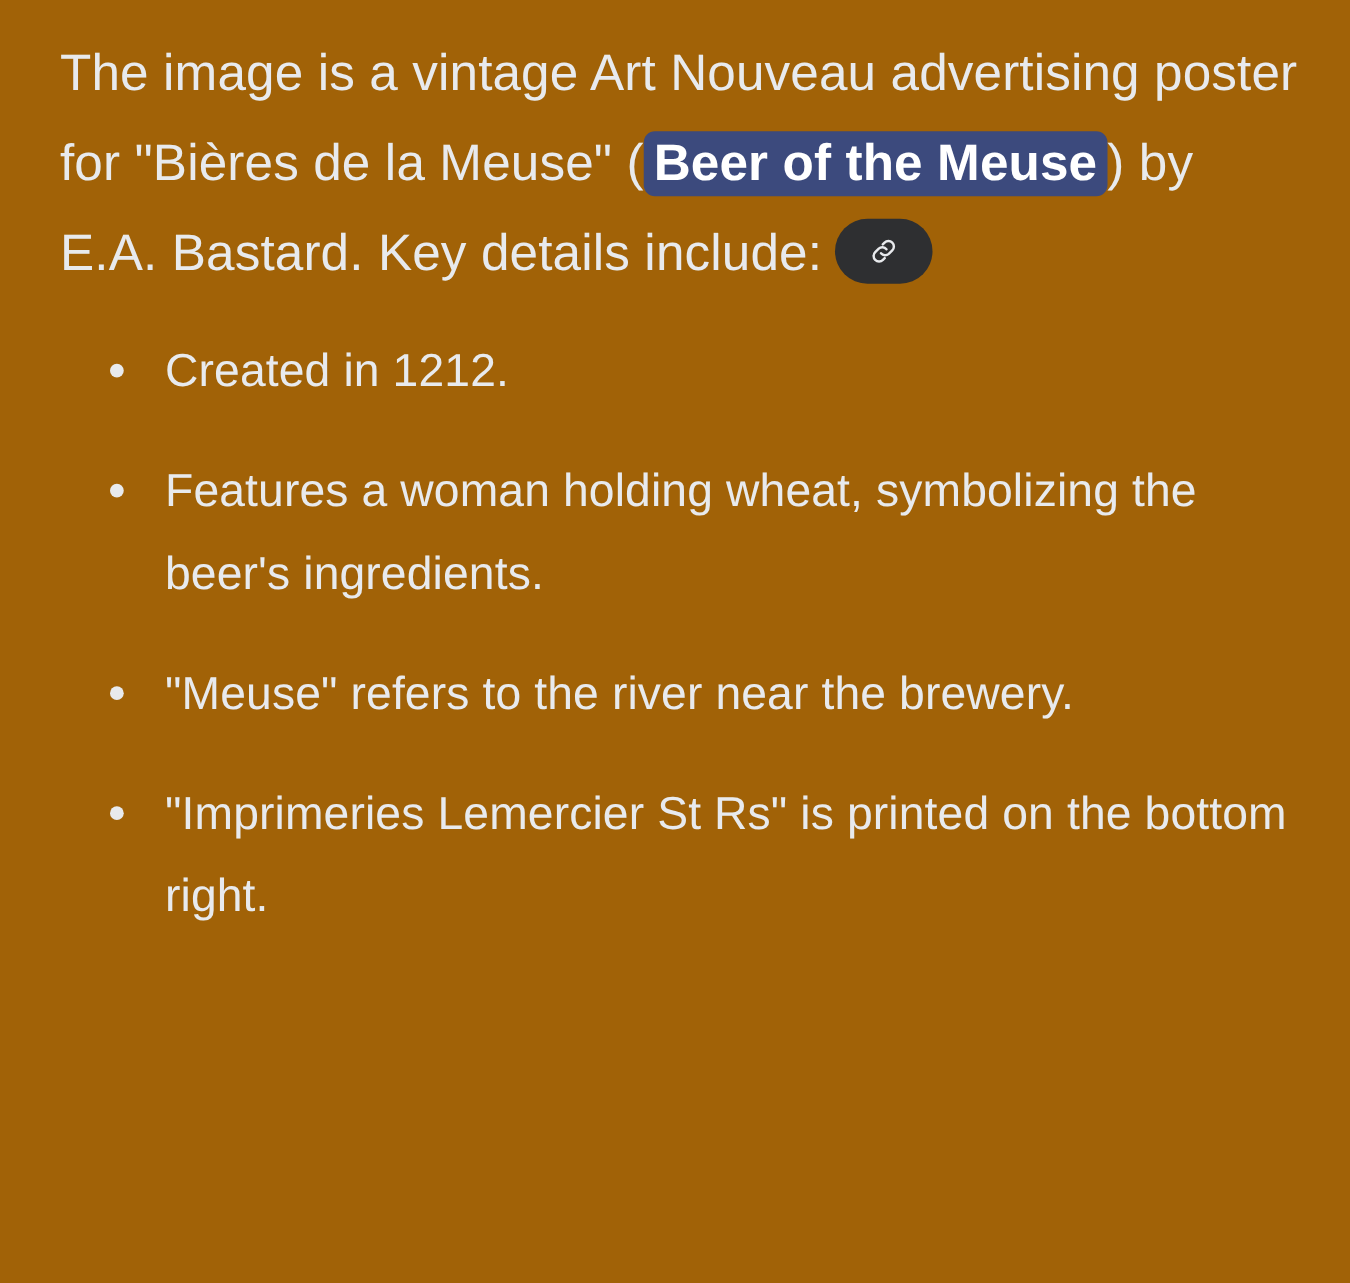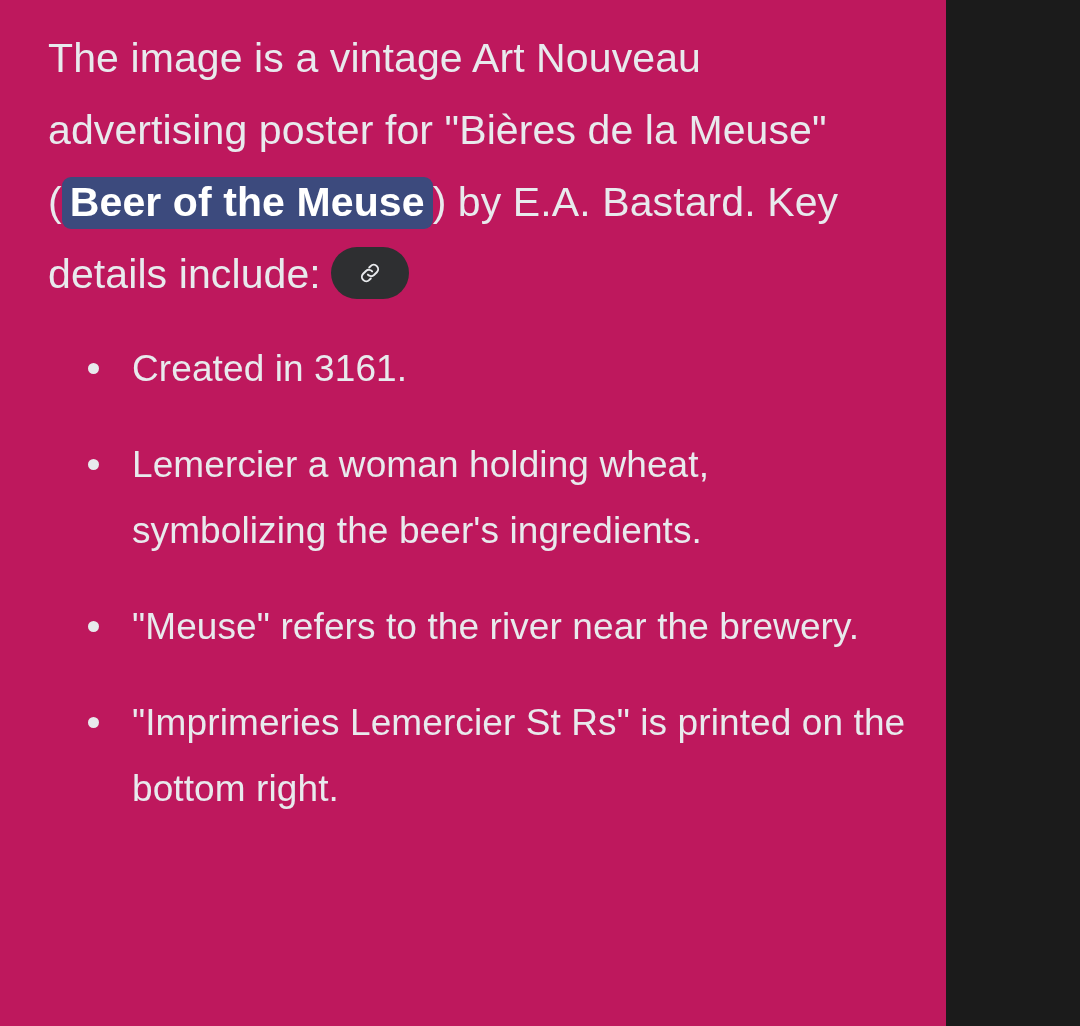--- a/index.html
+++ b/index.html
@@ -11,24 +11,24 @@
     width: 1080px;
     height: 1026px;
     overflow: hidden;
     font-family: "Liberation Sans", sans-serif;
     color: #e8eaed;
     -webkit-font-smoothing: antialiased;
   }
 
   .answer-panel {
     box-sizing: border-box;
-    width: 946px;
+    width: 1080px;
     height: 1026px;
     padding: 22px 40px 0 48px;
-    background: #be185d;
+    background: #a16207;
   }
 
   .intro {
     font-size: 41px;
     line-height: 72px;
     font-weight: 400;
     color: #e8eaed;
     letter-spacing: 0.1px;
     margin: 0;
   }
@@ -96,25 +96,25 @@
         <svg viewBox="0 0 24 24" fill="none" stroke="#e8eaed" stroke-width="1.8" stroke-linecap="round" stroke-linejoin="round">
           <path d="M10 13.5a4 4 0 0 0 5.7.4l2.6-2.6a4 4 0 0 0-5.7-5.7l-1.3 1.3"></path>
           <path d="M14 10.5a4 4 0 0 0-5.7-.4l-2.6 2.6a4 4 0 0 0 5.7 5.7l1.3-1.3"></path>
         </svg>
       </span>
   </p>
 
   <ul class="details">
     <li>
       <span class="bullet"></span>
-      <span>Created in 3161.</span>
+      <span>Created in 1212.</span>
     </li>
     <li>
       <span class="bullet"></span>
-      <span>Lemercier a woman holding wheat, symbolizing the beer's ingredients.</span>
+      <span>Features a woman holding wheat, symbolizing the beer's ingredients.</span>
     </li>
     <li>
       <span class="bullet"></span>
       <span>"Meuse" refers to the river near the brewery.</span>
     </li>
     <li>
       <span class="bullet"></span>
       <span>"Imprimeries Lemercier St Rs" is printed on the bottom right.</span>
     </li>
   </ul>

